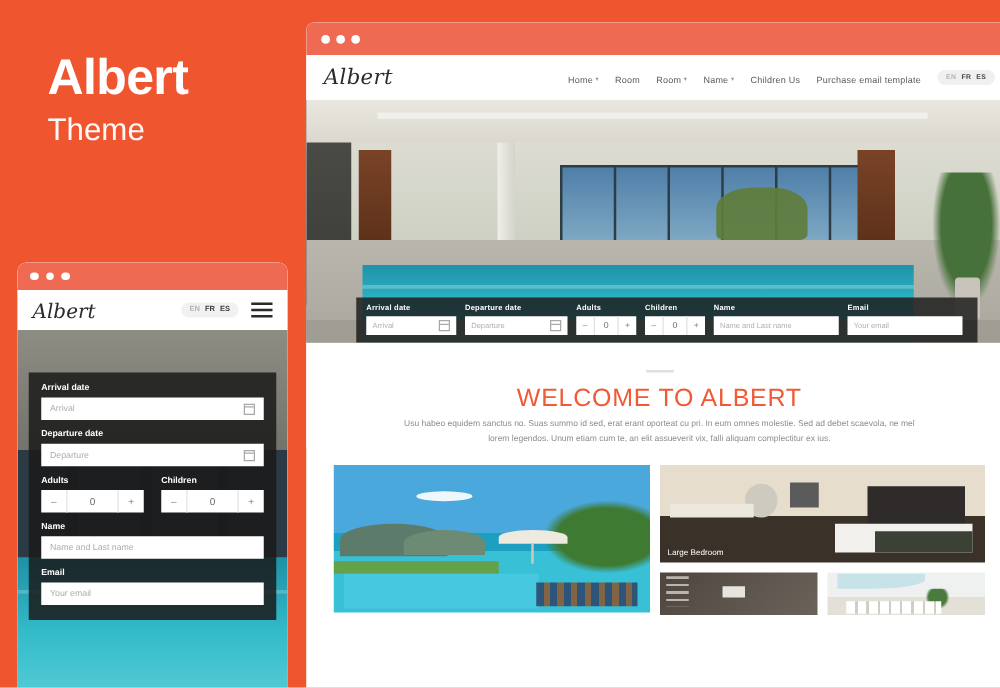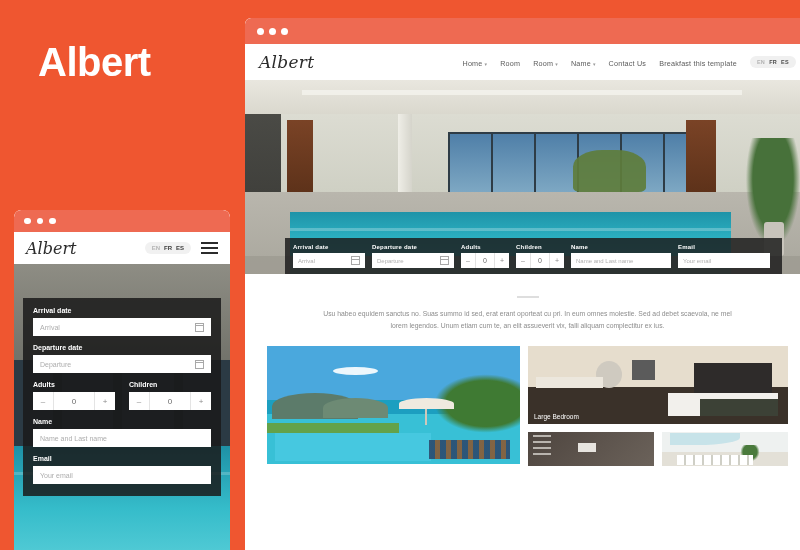--- a/index.html
+++ b/index.html
@@ -192,20 +192,21 @@
     display:flex;align-items:center;justify-content:center;
   }
 </style>
 </head>
 <body>
 
 <div class="stage">
 
   <div class="promo">
     <p class="promo-title">Albert</p>
+    <p class="promo-sub">Theme</p>
   </div>
 
   <div class="desktop">
     <div class="chrome-bar">
       <span class="dot"></span>
       <span class="dot"></span>
       <span class="dot"></span>
     </div>
 
     <div class="d-nav">
@@ -220,24 +221,24 @@
           </a>
         <a>
             <span>Room</span>
             <span class="caret">▾</span>
           </a>
         <a>
             <span>Name</span>
             <span class="caret">▾</span>
           </a>
         <a>
-            <span>Contact Us</span>
-          </a>
-        <a>
-            <span>Breakfast this template</span>
+            <span>Children Us</span>
+          </a>
+        <a>
+            <span>Purchase email template</span>
           </a>
         <div class="lang-pill">
           <span>EN</span>
           <span class="on">FR</span>
           <span class="on">ES</span>
         </div>
       </div>
     </div>
 
     <div class="d-hero">
@@ -307,20 +308,21 @@
           <div class="bf-input">
             <span class="ph">Your email</span>
           </div>
         </div>
       </div>
 
     </div>
 
     <div class="d-welcome">
       <div class="divider"></div>
+      <h1 class="wel-title">WELCOME TO ALBERT</h1>
       <p class="wel-body">Usu habeo equidem sanctus no. Suas summo id sed, erat erant oporteat cu pri. In eum omnes molestie. Sed ad debet scaevola, ne mel lorem legendos. Unum etiam cum te, an elit assueverit vix, falli aliquam complectitur ex ius.</p>
     </div>
 
     <div class="gallery">
       <div class="g-left">
         <div class="g-img g-lake">
           <div class="lake-cloud"></div>
           <div class="lake-mtn"></div>
           <div class="lake-mtn2"></div>
           <div class="lake-trees"></div>

